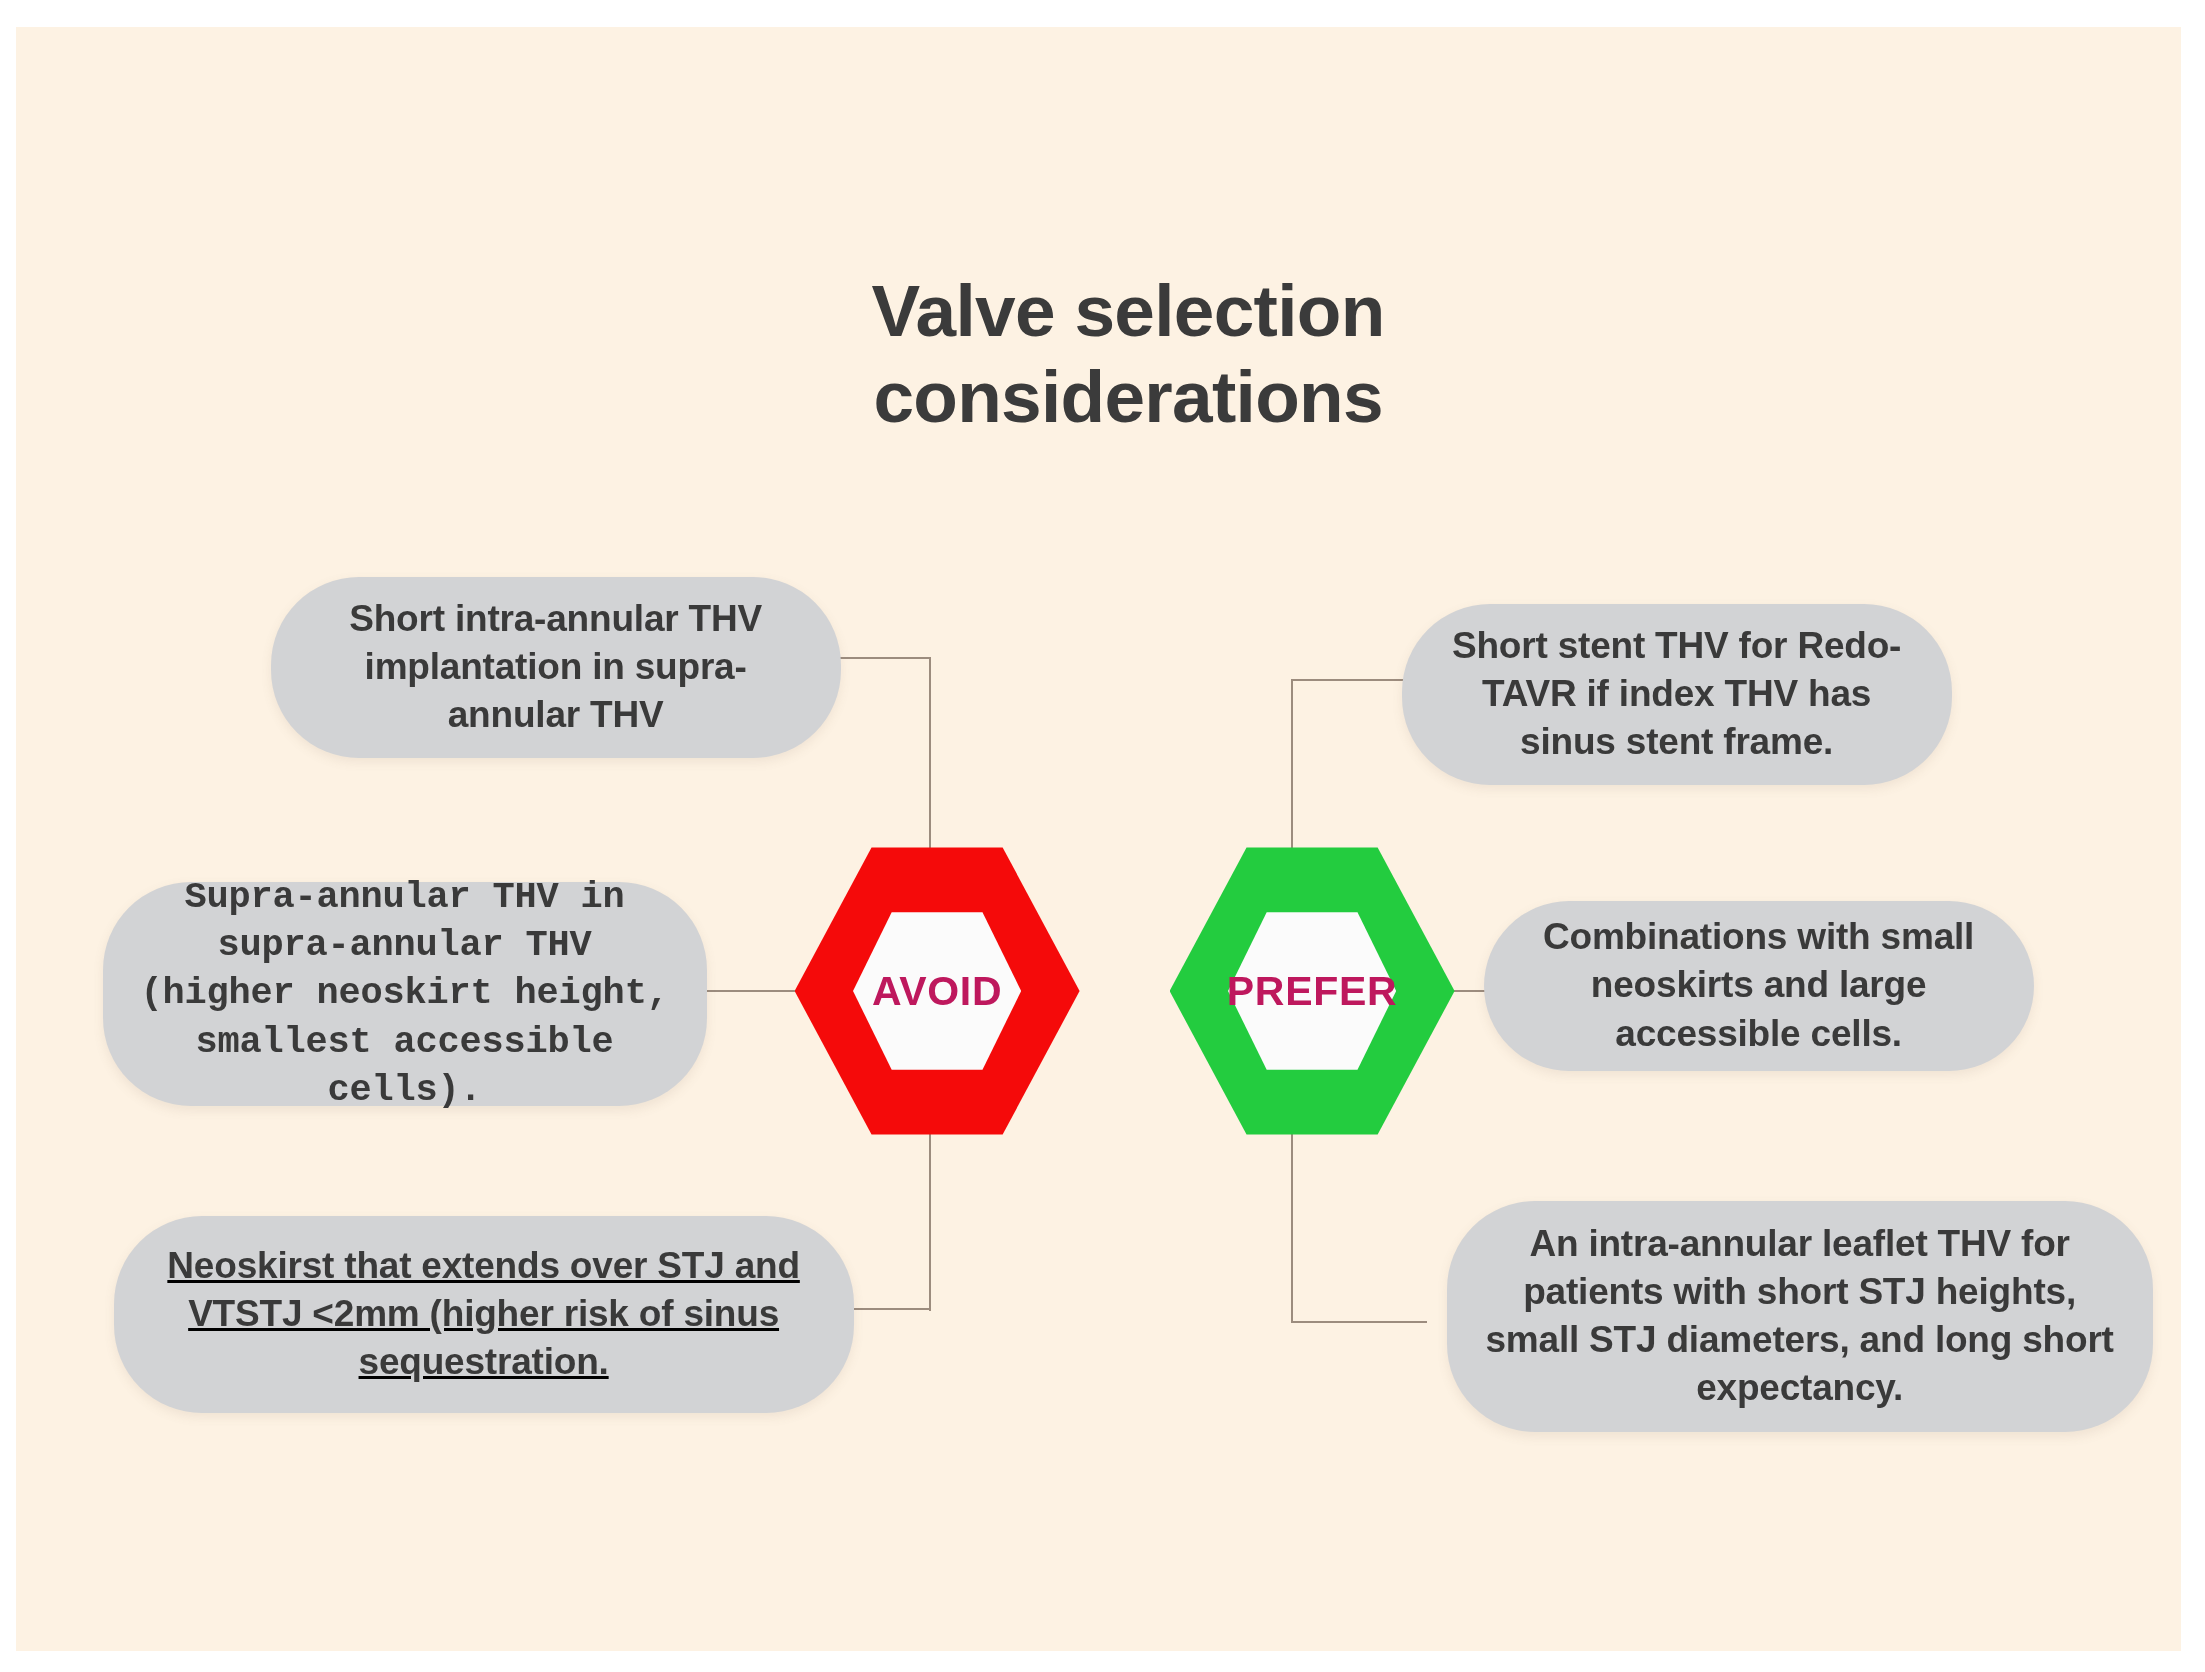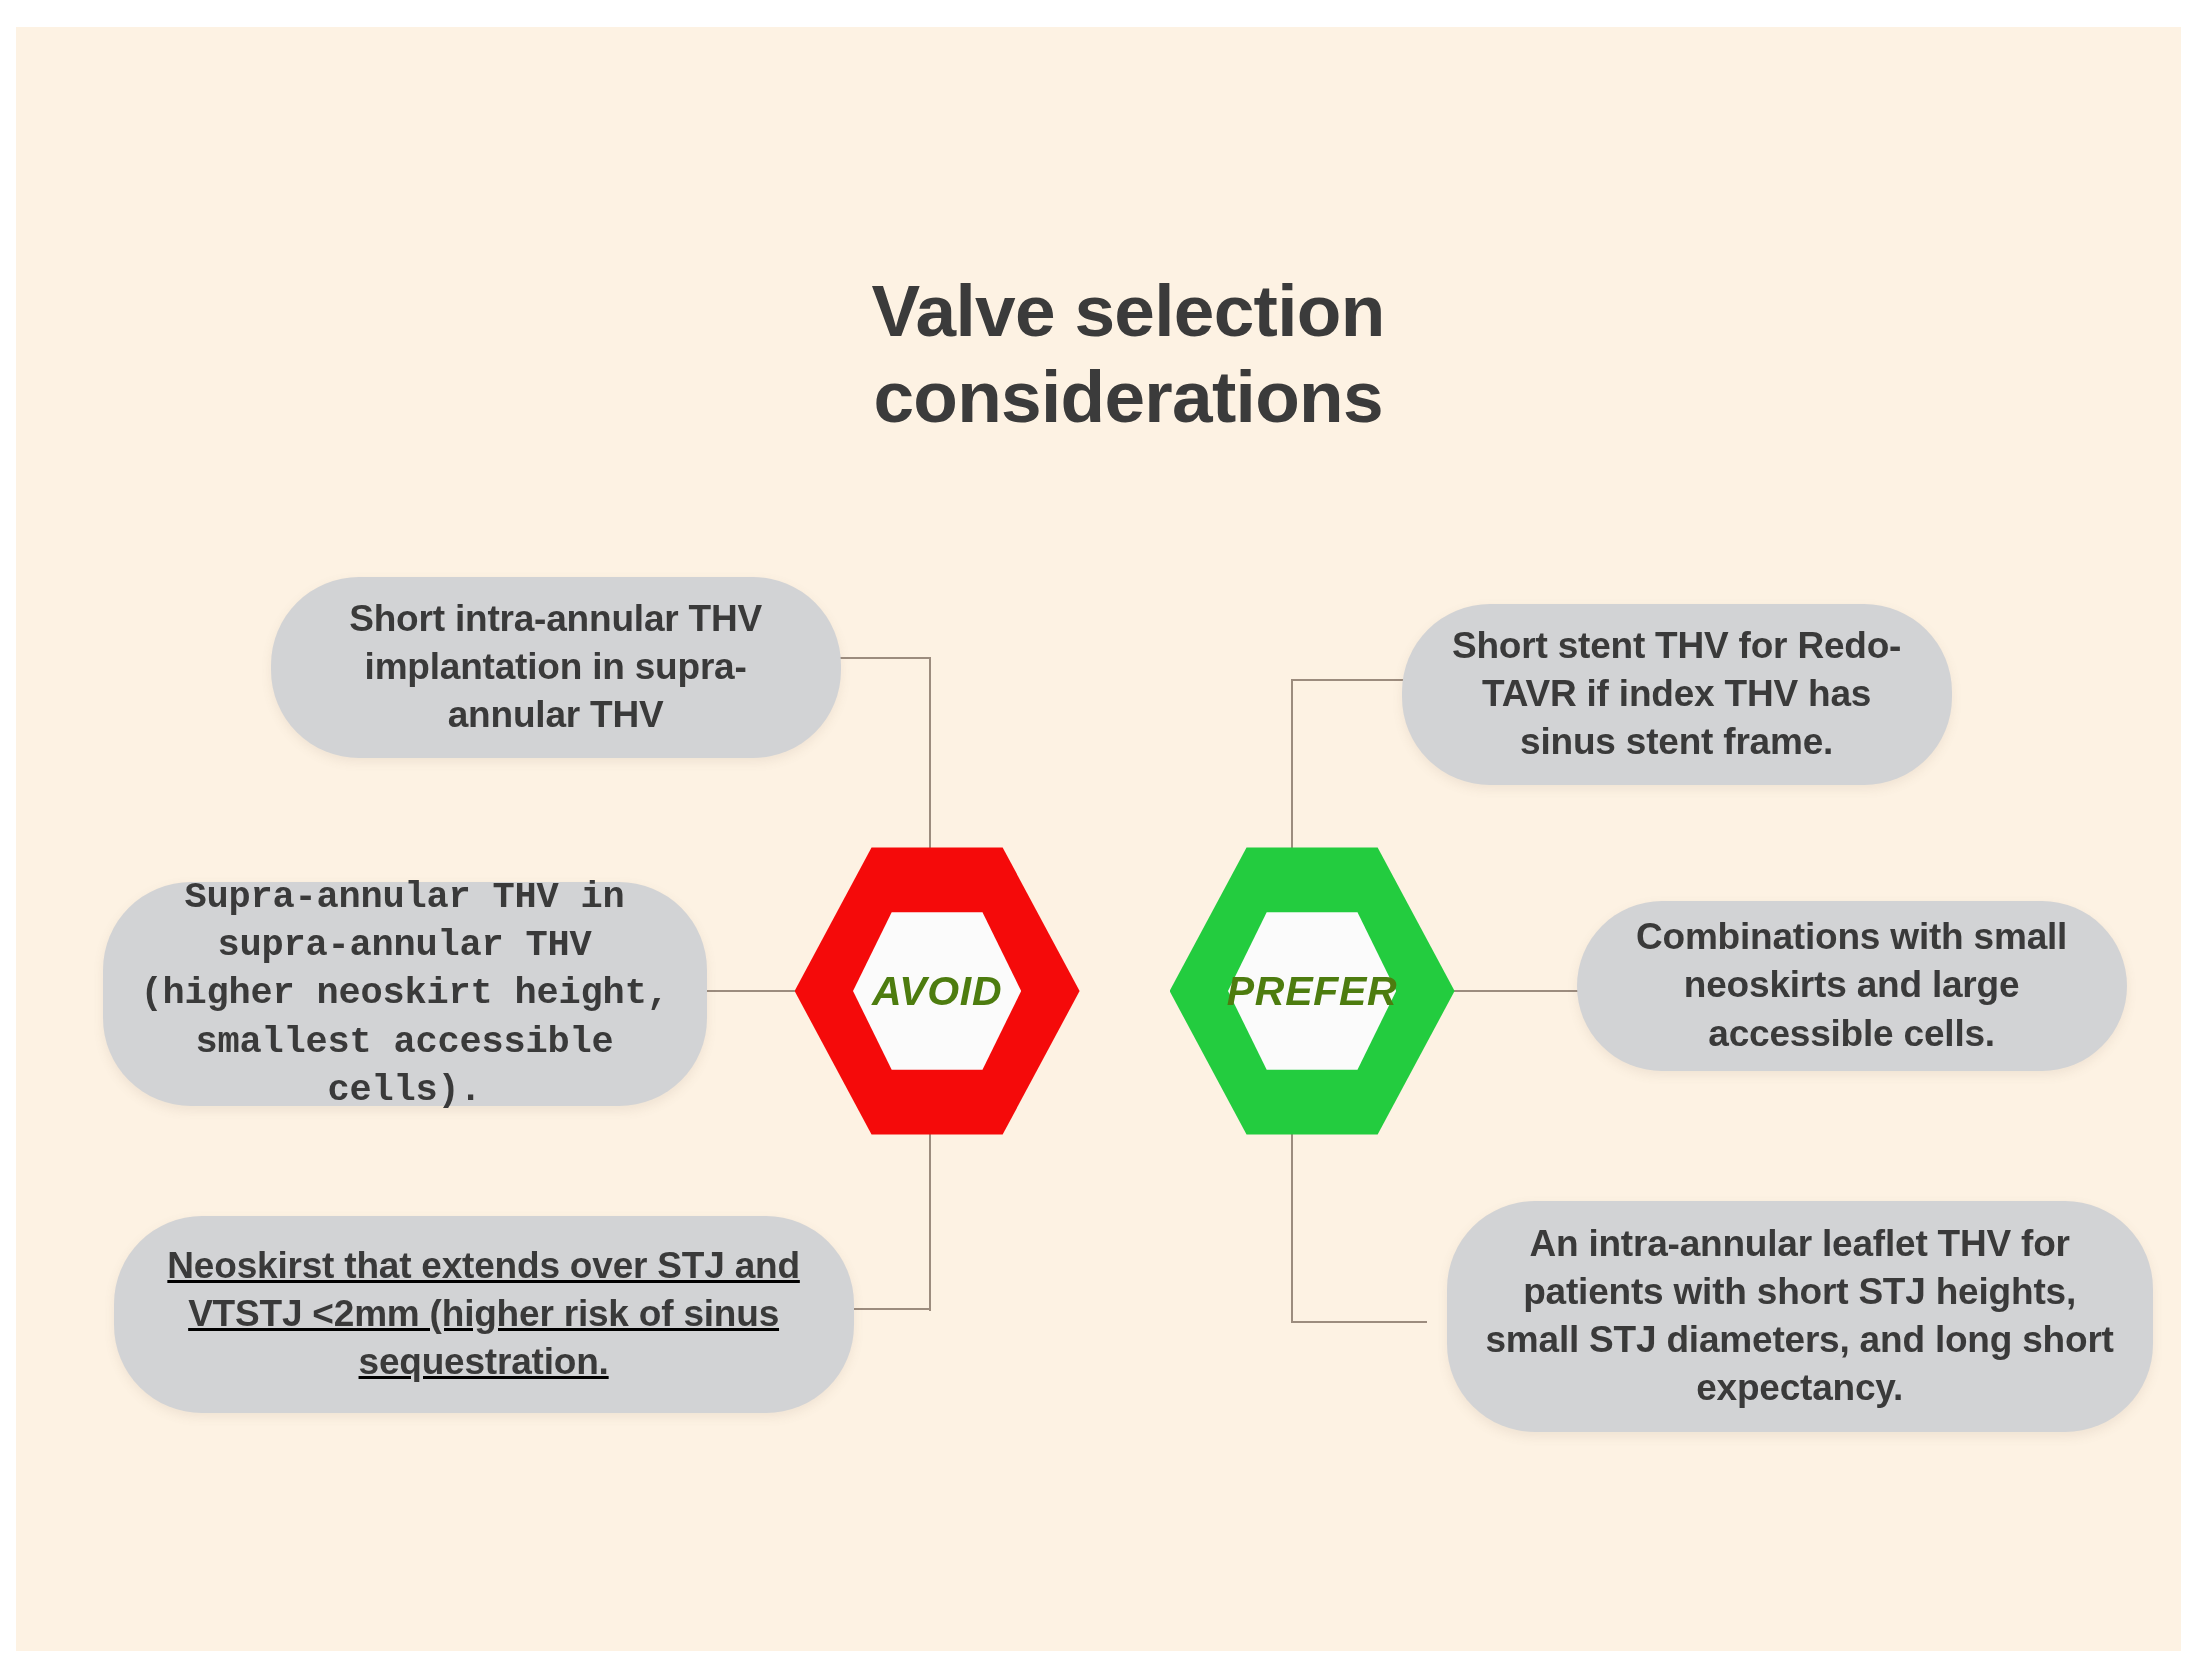--- a/index.html
+++ b/index.html
@@ -70,21 +70,21 @@
     color: #3A3A3A;
     letter-spacing: -0.2px;
   }
 
   
   #pill-avoid-1 { left: 255px;  top: 550px;  width: 570px;  height: 181px; }
   #pill-avoid-2 { left: 87px;  top: 855px; width: 604px;  height: 224px; font-family: Liberation Mono, monospace; }
   #pill-avoid-3 { left: 98px;  top: 1189px; width: 740px; height: 197px; text-decoration: underline; }
 
   #pill-prefer-1 { left: 1386px; top: 577px;  width: 550px;  height: 181px; }
-  #pill-prefer-2 { left: 1561px; top: 874px; width: 550px;  height: 170px; justify-content: center; }
+  #pill-prefer-2 { left: 1468px; top: 874px; width: 550px;  height: 170px; justify-content: center; }
   #pill-prefer-3 { left: 1431px; top: 1174px; width: 706px; height: 231px; }
 
   
   .hex-badge {
     position: absolute;
     width: 285px;
     height: 299px;
   }
   #hex-avoid  { left: 779px; top: 815px; }
   #hex-prefer { left: 1154px; top: 815px; }
@@ -111,22 +111,21 @@
 
   .hex-label {
     position: absolute;
     left: 0; right: 0;
     top: 50%;
     transform: translateY(-50%);
     text-align: center;
     font-size: 41px;
     font-weight: 700;
     letter-spacing: 0.7px;
-    color: #4d7c0f;
-    font-style: italic;
+    color: #be185d;
   }
 </style>
 </head>
 <body>
 
 <div id="canvas">
 
   <div id="page-title">Valve selection
 considerations</div>
 

